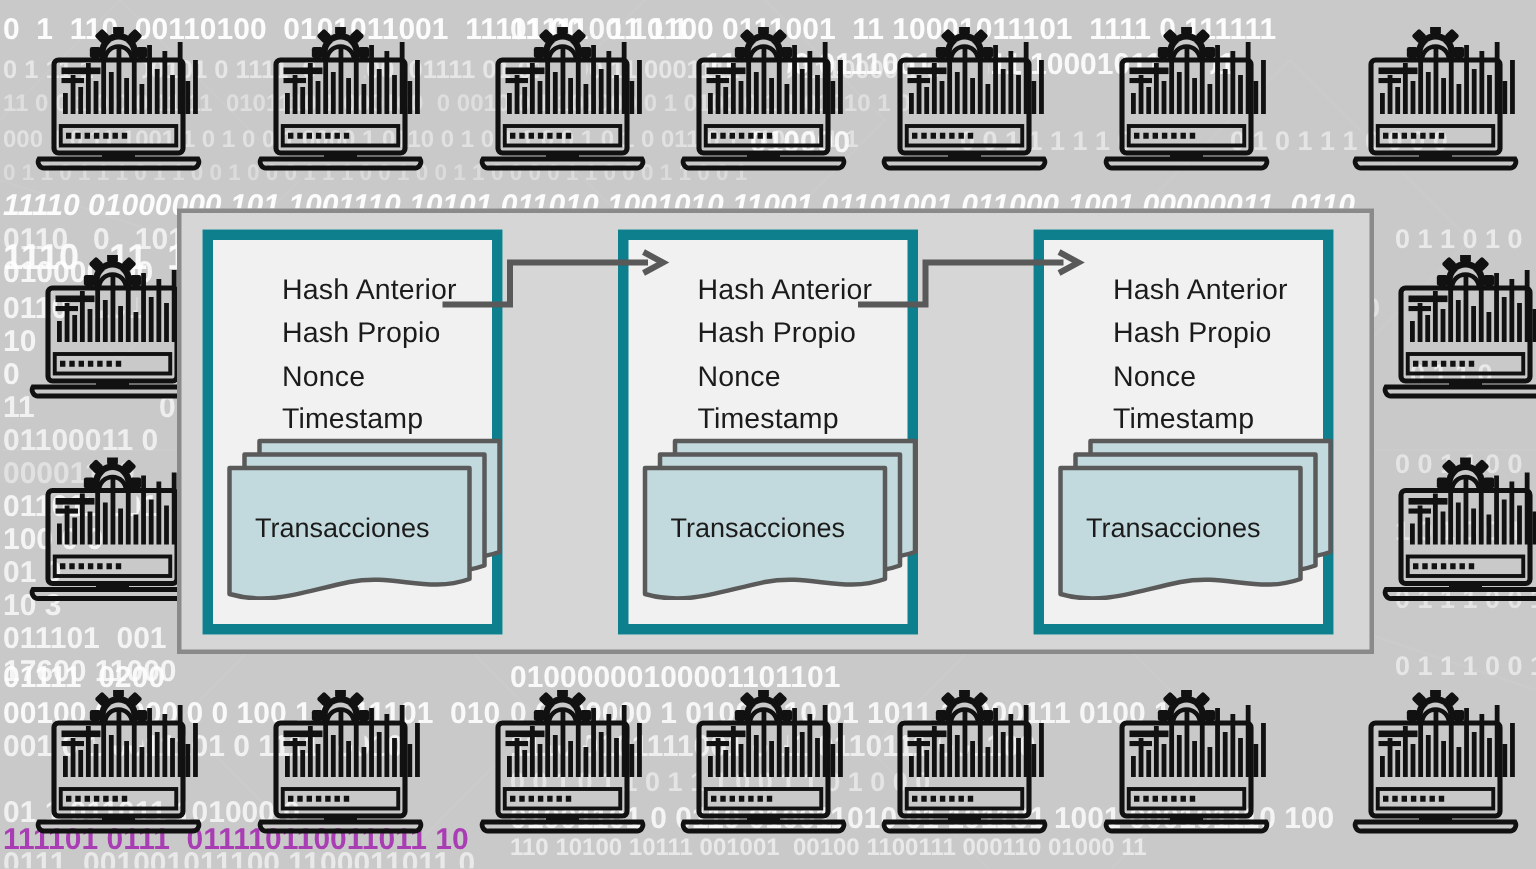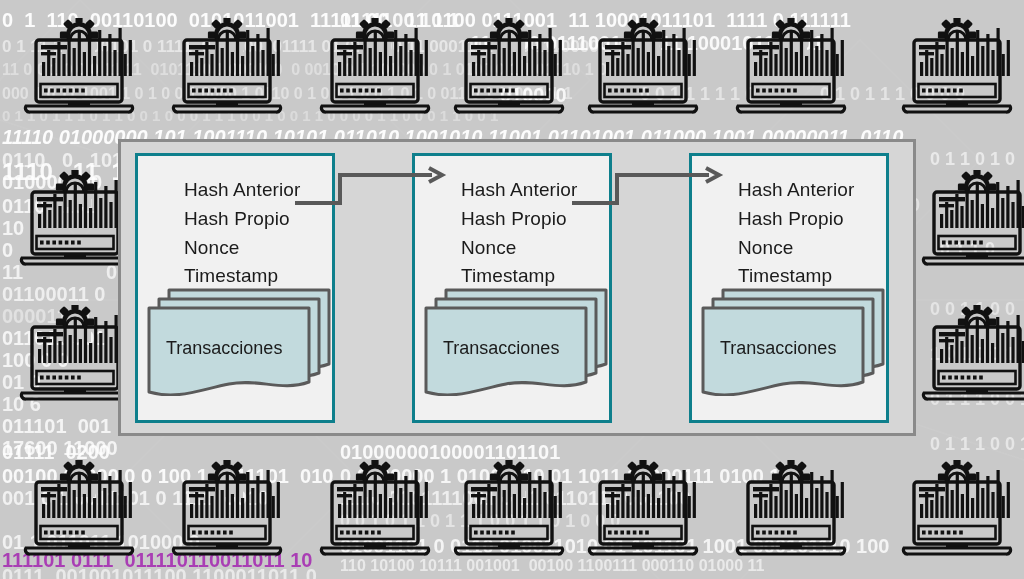--- a/index.html
+++ b/index.html
@@ -35,21 +35,21 @@
   
   .chain-panel{
     position:absolute;
     background:#d6d6d6;
     border:3px solid #8a8a8a;
     box-sizing:border-box;
   }
   .block-card{
     position:absolute;
     background:#f1f1f1;
-    border:3px solid #737373;
+    border:7px solid #737373;
     box-sizing:border-box;
   }
   .field-list{
     position:absolute;
     left:46px;top:22px;
     display:flex;flex-direction:column;
     gap:5px;
   }
   .field{
     font-size:19px;
@@ -101,21 +101,21 @@
       <span class="bit" style="left: 62px; top: 196px; font-size: 20px; opacity: 0.5; color: rgb(255, 255, 255);">101</span>
       <span class="bit" style="left: 2px; top: 218px; font-size: 20px; opacity: 0.8; color: rgb(255, 255, 255);">10</span>
       <span class="bit" style="left: 2px; top: 240px; font-size: 20px; opacity: 0.8; color: rgb(255, 255, 255);">0</span>
       <span class="bit" style="left: 2px; top: 262px; font-size: 20px; opacity: 0.75; color: rgb(255, 255, 255);">11</span>
       <span class="bit" style="left: 106px; top: 262px; font-size: 20px; opacity: 0.7; color: rgb(255, 255, 255);">0</span>
       <span class="bit" style="left: 2px; top: 284px; font-size: 20px; opacity: 0.7; color: rgb(255, 255, 255);">01100011 0</span>
       <span class="bit" style="left: 2px; top: 306px; font-size: 20px; opacity: 0.45; color: rgb(255, 255, 255);">000011  0</span>
       <span class="bit" style="left: 2px; top: 328px; font-size: 20px; opacity: 0.8; color: rgb(255, 255, 255);">011011 001</span>
       <span class="bit" style="left: 2px; top: 350px; font-size: 20px; opacity: 0.8; color: rgb(255, 255, 255);">100 0 0</span>
       <span class="bit" style="left: 2px; top: 372px; font-size: 20px; opacity: 0.75; color: rgb(255, 255, 255);">01 0</span>
-      <span class="bit" style="left: 2px; top: 394px; font-size: 20px; opacity: 0.75; color: rgb(255, 255, 255);">10 6</span>
+      <span class="bit" style="left: 2px; top: 394px; font-size: 20px; opacity: 0.75; color: rgb(255, 255, 255);">10 3</span>
       <span class="bit" style="left: 2px; top: 416px; font-size: 20px; opacity: 0.8; color: rgb(255, 255, 255);">011101  001</span>
       <span class="bit" style="left: 2px; top: 438px; font-size: 20px; opacity: 0.8; color: rgb(255, 255, 255);">17600 11000</span>
       <span class="bit" style="left: 2px; top: 442px; font-size: 20px; opacity: 0.9; color: rgb(255, 255, 255);">01111  0200</span>
       <span class="bit" style="left: 2px; top: 466px; font-size: 20px; opacity: 0.9; color: rgb(255, 255, 255);">00100 01000 0 0 100 1 0011101  010</span>
       <span class="bit" style="left: 2px; top: 488px; font-size: 20px; opacity: 0.75; color: rgb(255, 255, 255);">001 0 1 0011101 0 1111  0010</span>
       <span class="bit" style="left: 2px; top: 532px; font-size: 20px; opacity: 0.75; color: rgb(255, 255, 255);">01 1 011011 101000 0</span>
       <span class="bit" style="left: 2px; top: 550px; font-size: 20px; opacity: 0.8; color: #a21caf;">111101 0111  011110110011011 10</span>
       <span class="bit" style="left: 2px; top: 566px; font-size: 20px; opacity: 0.6; color: rgb(255, 255, 255);">0111  001001011100 1100011011 0</span>
       <span class="bit" style="left: 340px; top: 10px; font-size: 20px; opacity: 0.9; color: rgb(255, 255, 255);">0111100 10 1</span>
       <span class="bit" style="left: 470px; top: 33px; font-size: 20px; opacity: 0.9; color: rgb(255, 255, 255);">11 1100 0111001</span>

